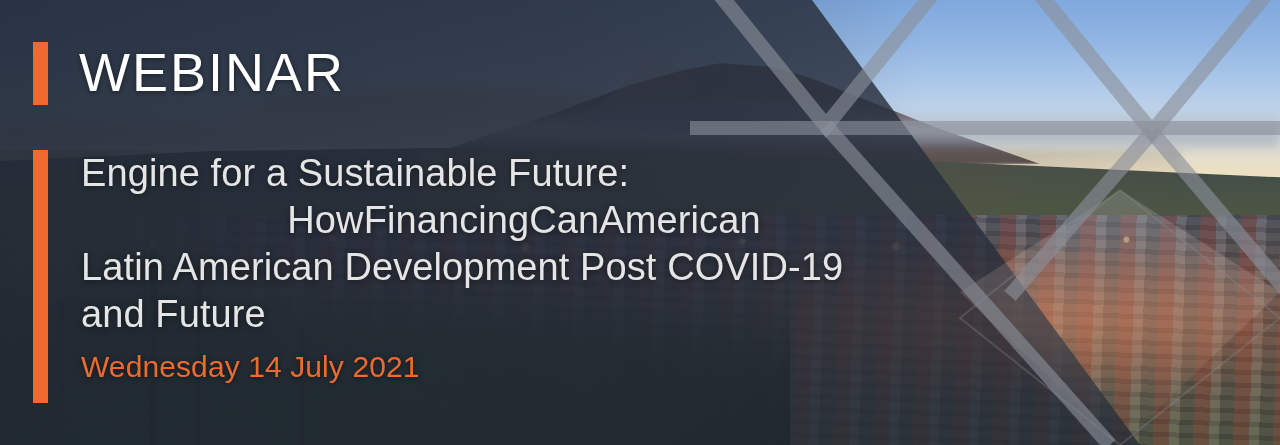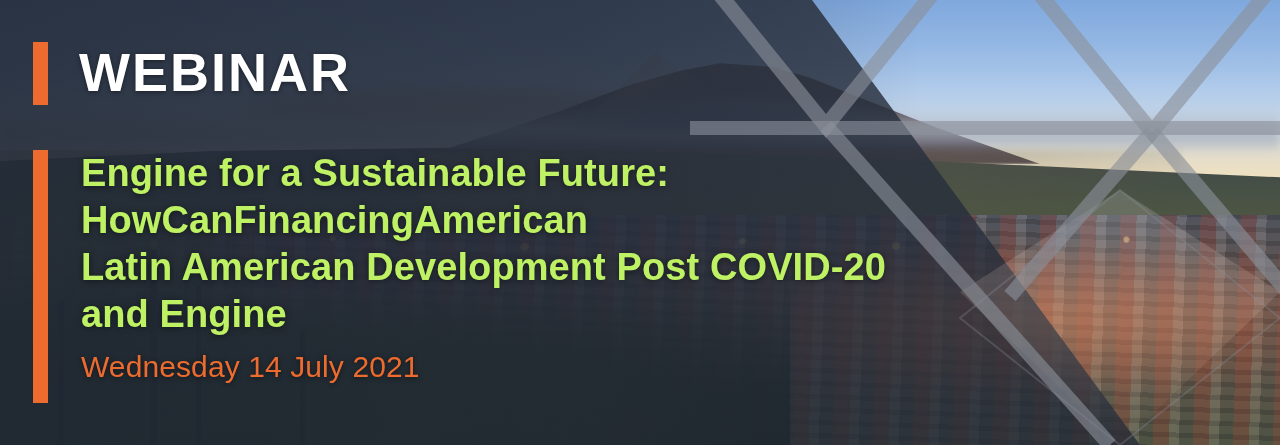--- a/index.html
+++ b/index.html
@@ -149,44 +149,44 @@
   .kicker-row{
     position:absolute;left:33px;top:42px;
     display:flex;align-items:stretch;gap:31px;
   }
   .bar{background:#ed6b2e;flex:0 0 auto;}
   .bar-top{width:15px;height:63px;}
   .kicker{
     color:#ffffff;
     font-size:54px;
     line-height:60px;
-    font-weight:700;
+    font-weight:400;
     letter-spacing:2.0px;
     text-shadow:0 1px 5px rgba(0,0,0,.45);
     white-space:nowrap;
   }
 
   .body-row{
     position:absolute;left:33px;top:150px;
     display:flex;align-items:stretch;gap:33px;
   }
   .bar-main{width:15px;height:253px;}
 
   .title{
-    color:#bef264;
+    color:#e5e5e5;
     font-size:38px;
     line-height:47px;
-    font-weight:700;
+    font-weight:400;
     letter-spacing:.1px;
     width:886px;
     text-shadow:0 1px 6px rgba(0,0,0,.5);
   }
   .title .ln{display:block;white-space:nowrap;}
   .title .ln.justify{
-    display:flex;justify-content:flex-start;white-space:nowrap;
+    display:flex;justify-content:center;white-space:nowrap;
   }
   .title .ln.justify > span{display:inline-block;}
 
   .when{
     margin-top:10px;
     color:#ed6b2e;
     font-size:30px;
     line-height:38px;
     font-weight:400;
     letter-spacing:.1px;
@@ -259,26 +259,26 @@
     </div>
 
     <div class="body-row">
       <div class="bar bar-main"></div>
 
       <div>
         <div class="title">
           <span class="ln">Engine for a Sustainable Future:</span>
           <span class="ln justify">
             <span>How</span>
+            <span>Financing</span>
             <span>Can</span>
-            <span>Financing</span>
             <span>American</span>
           </span>
-          <span class="ln">Latin American Development Post COVID-20</span>
-          <span class="ln">and Engine</span>
+          <span class="ln">Latin American Development Post COVID-19</span>
+          <span class="ln">and Future</span>
         </div>
 
         <div class="when">
           <span class="ln">Wednesday 14 July 2021</span>
         </div>
       </div>
     </div>
 
   </div>
 </div>

